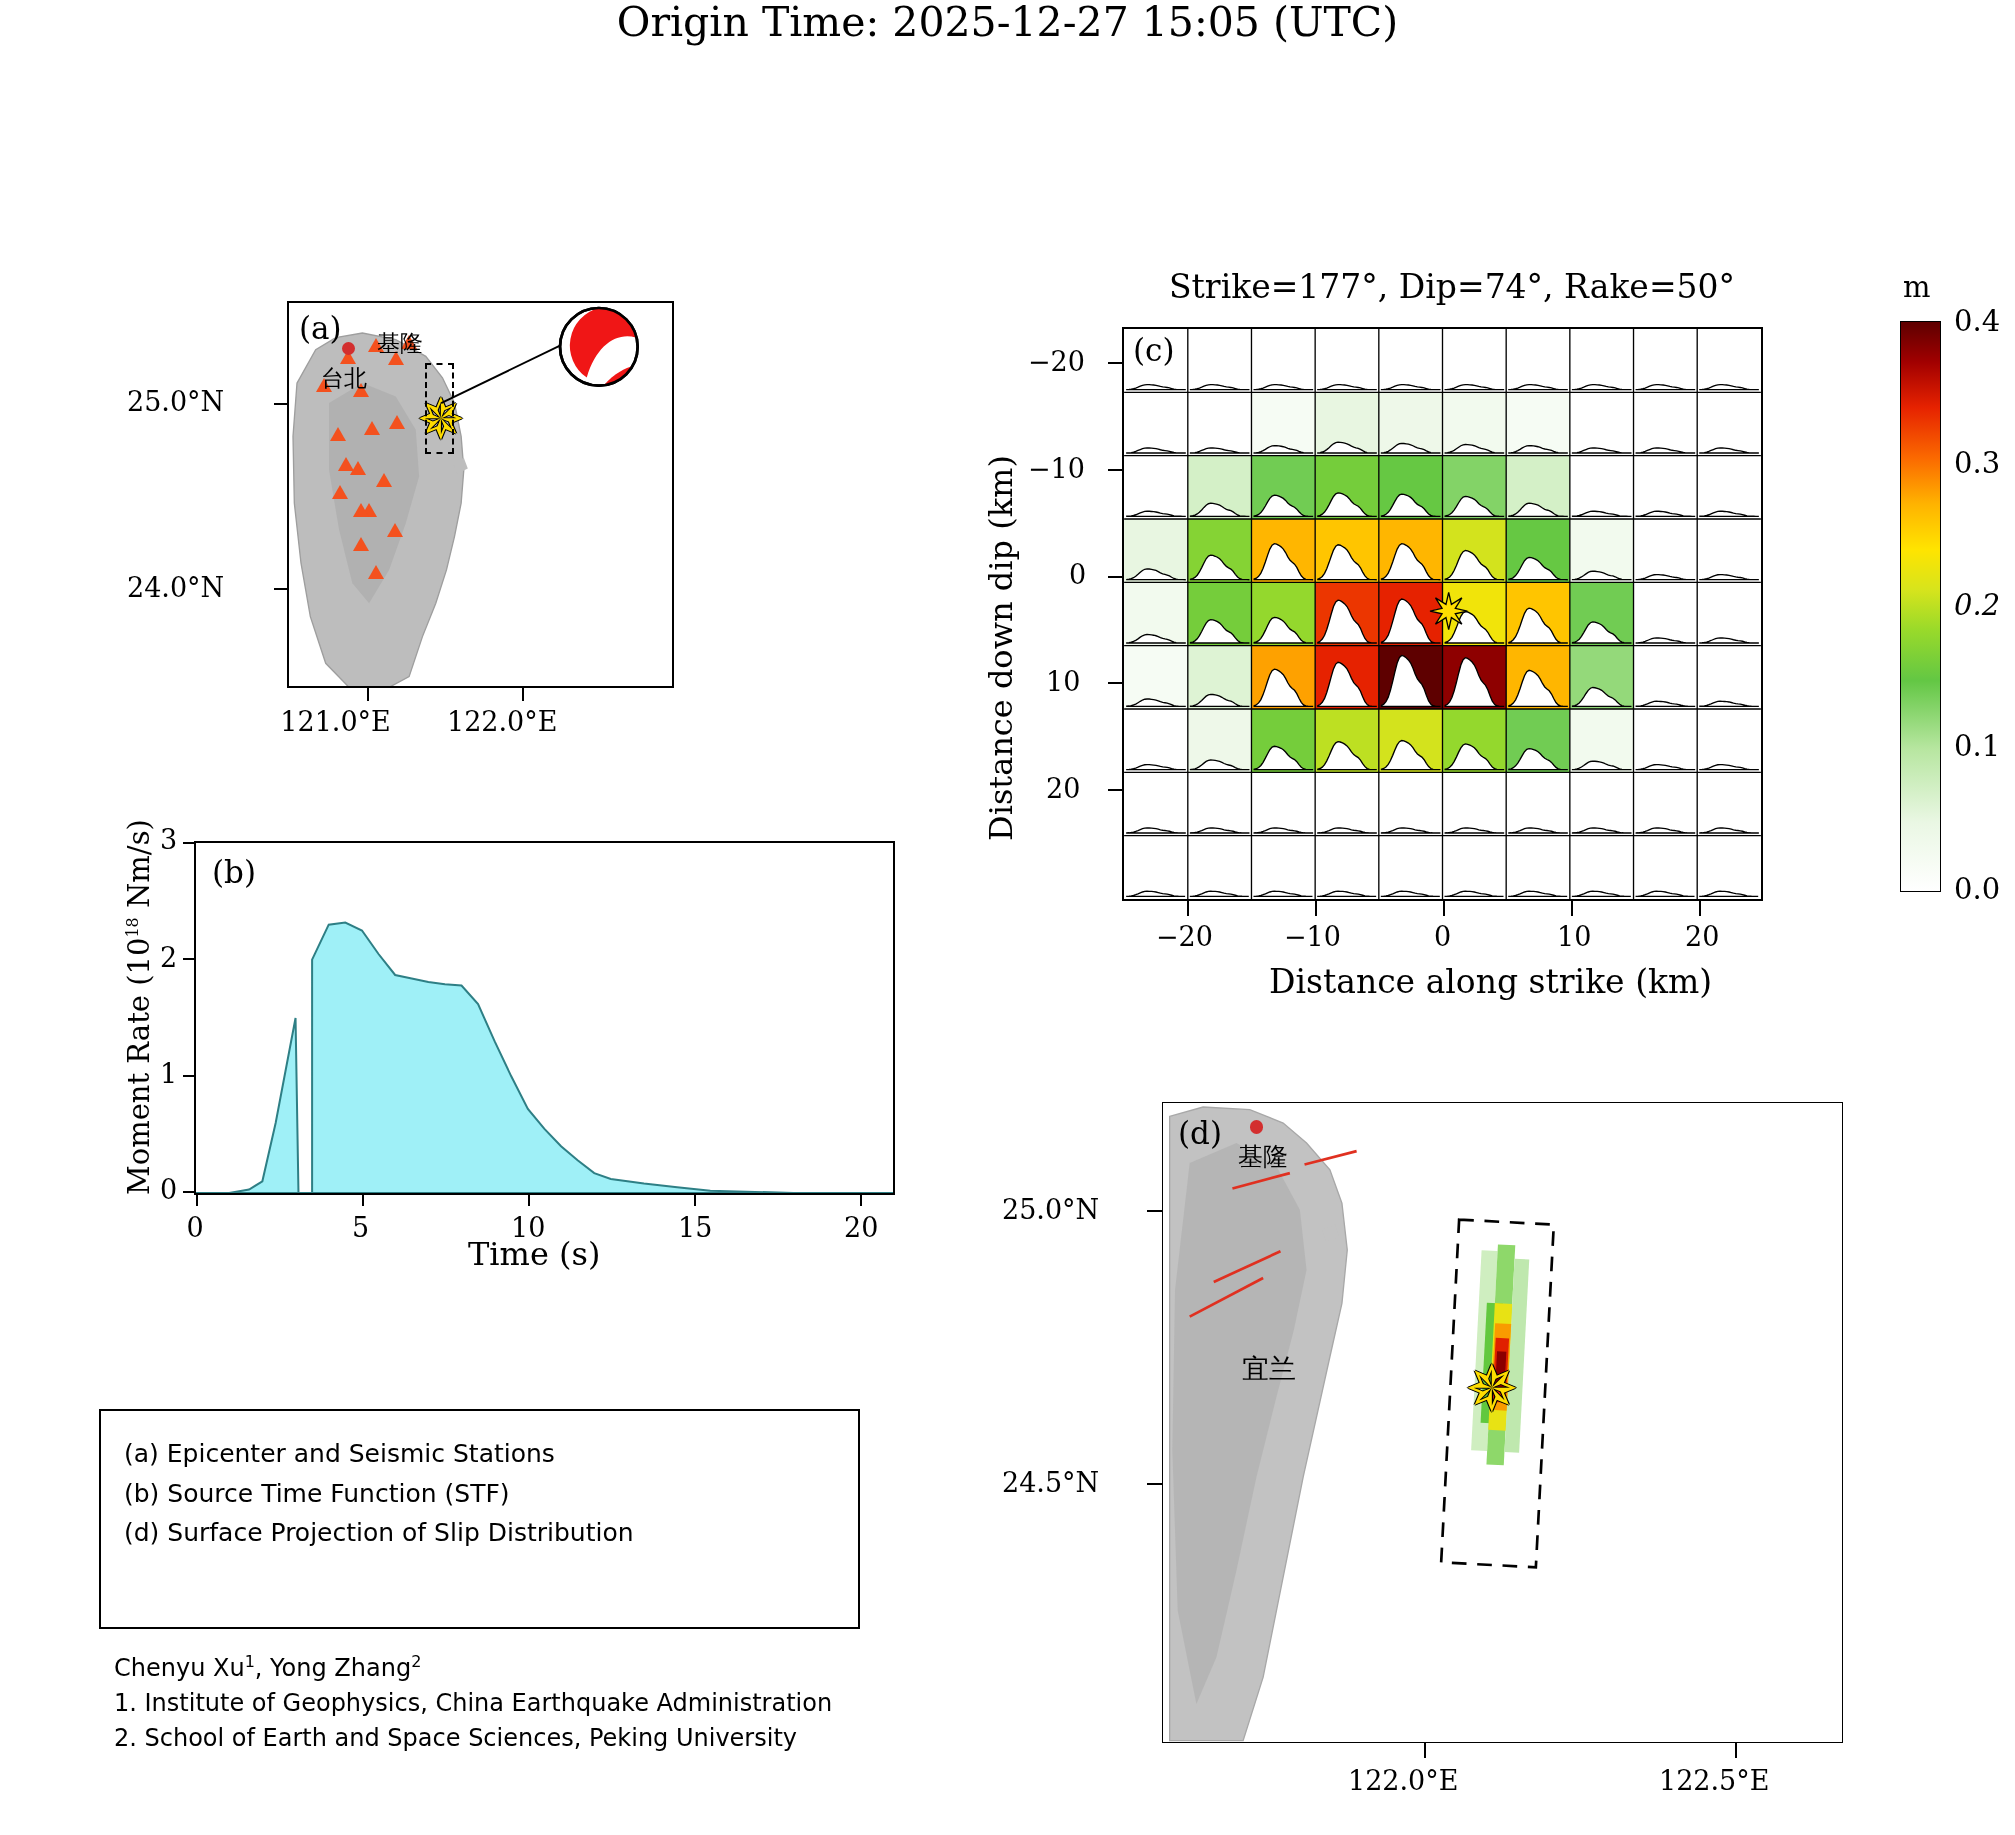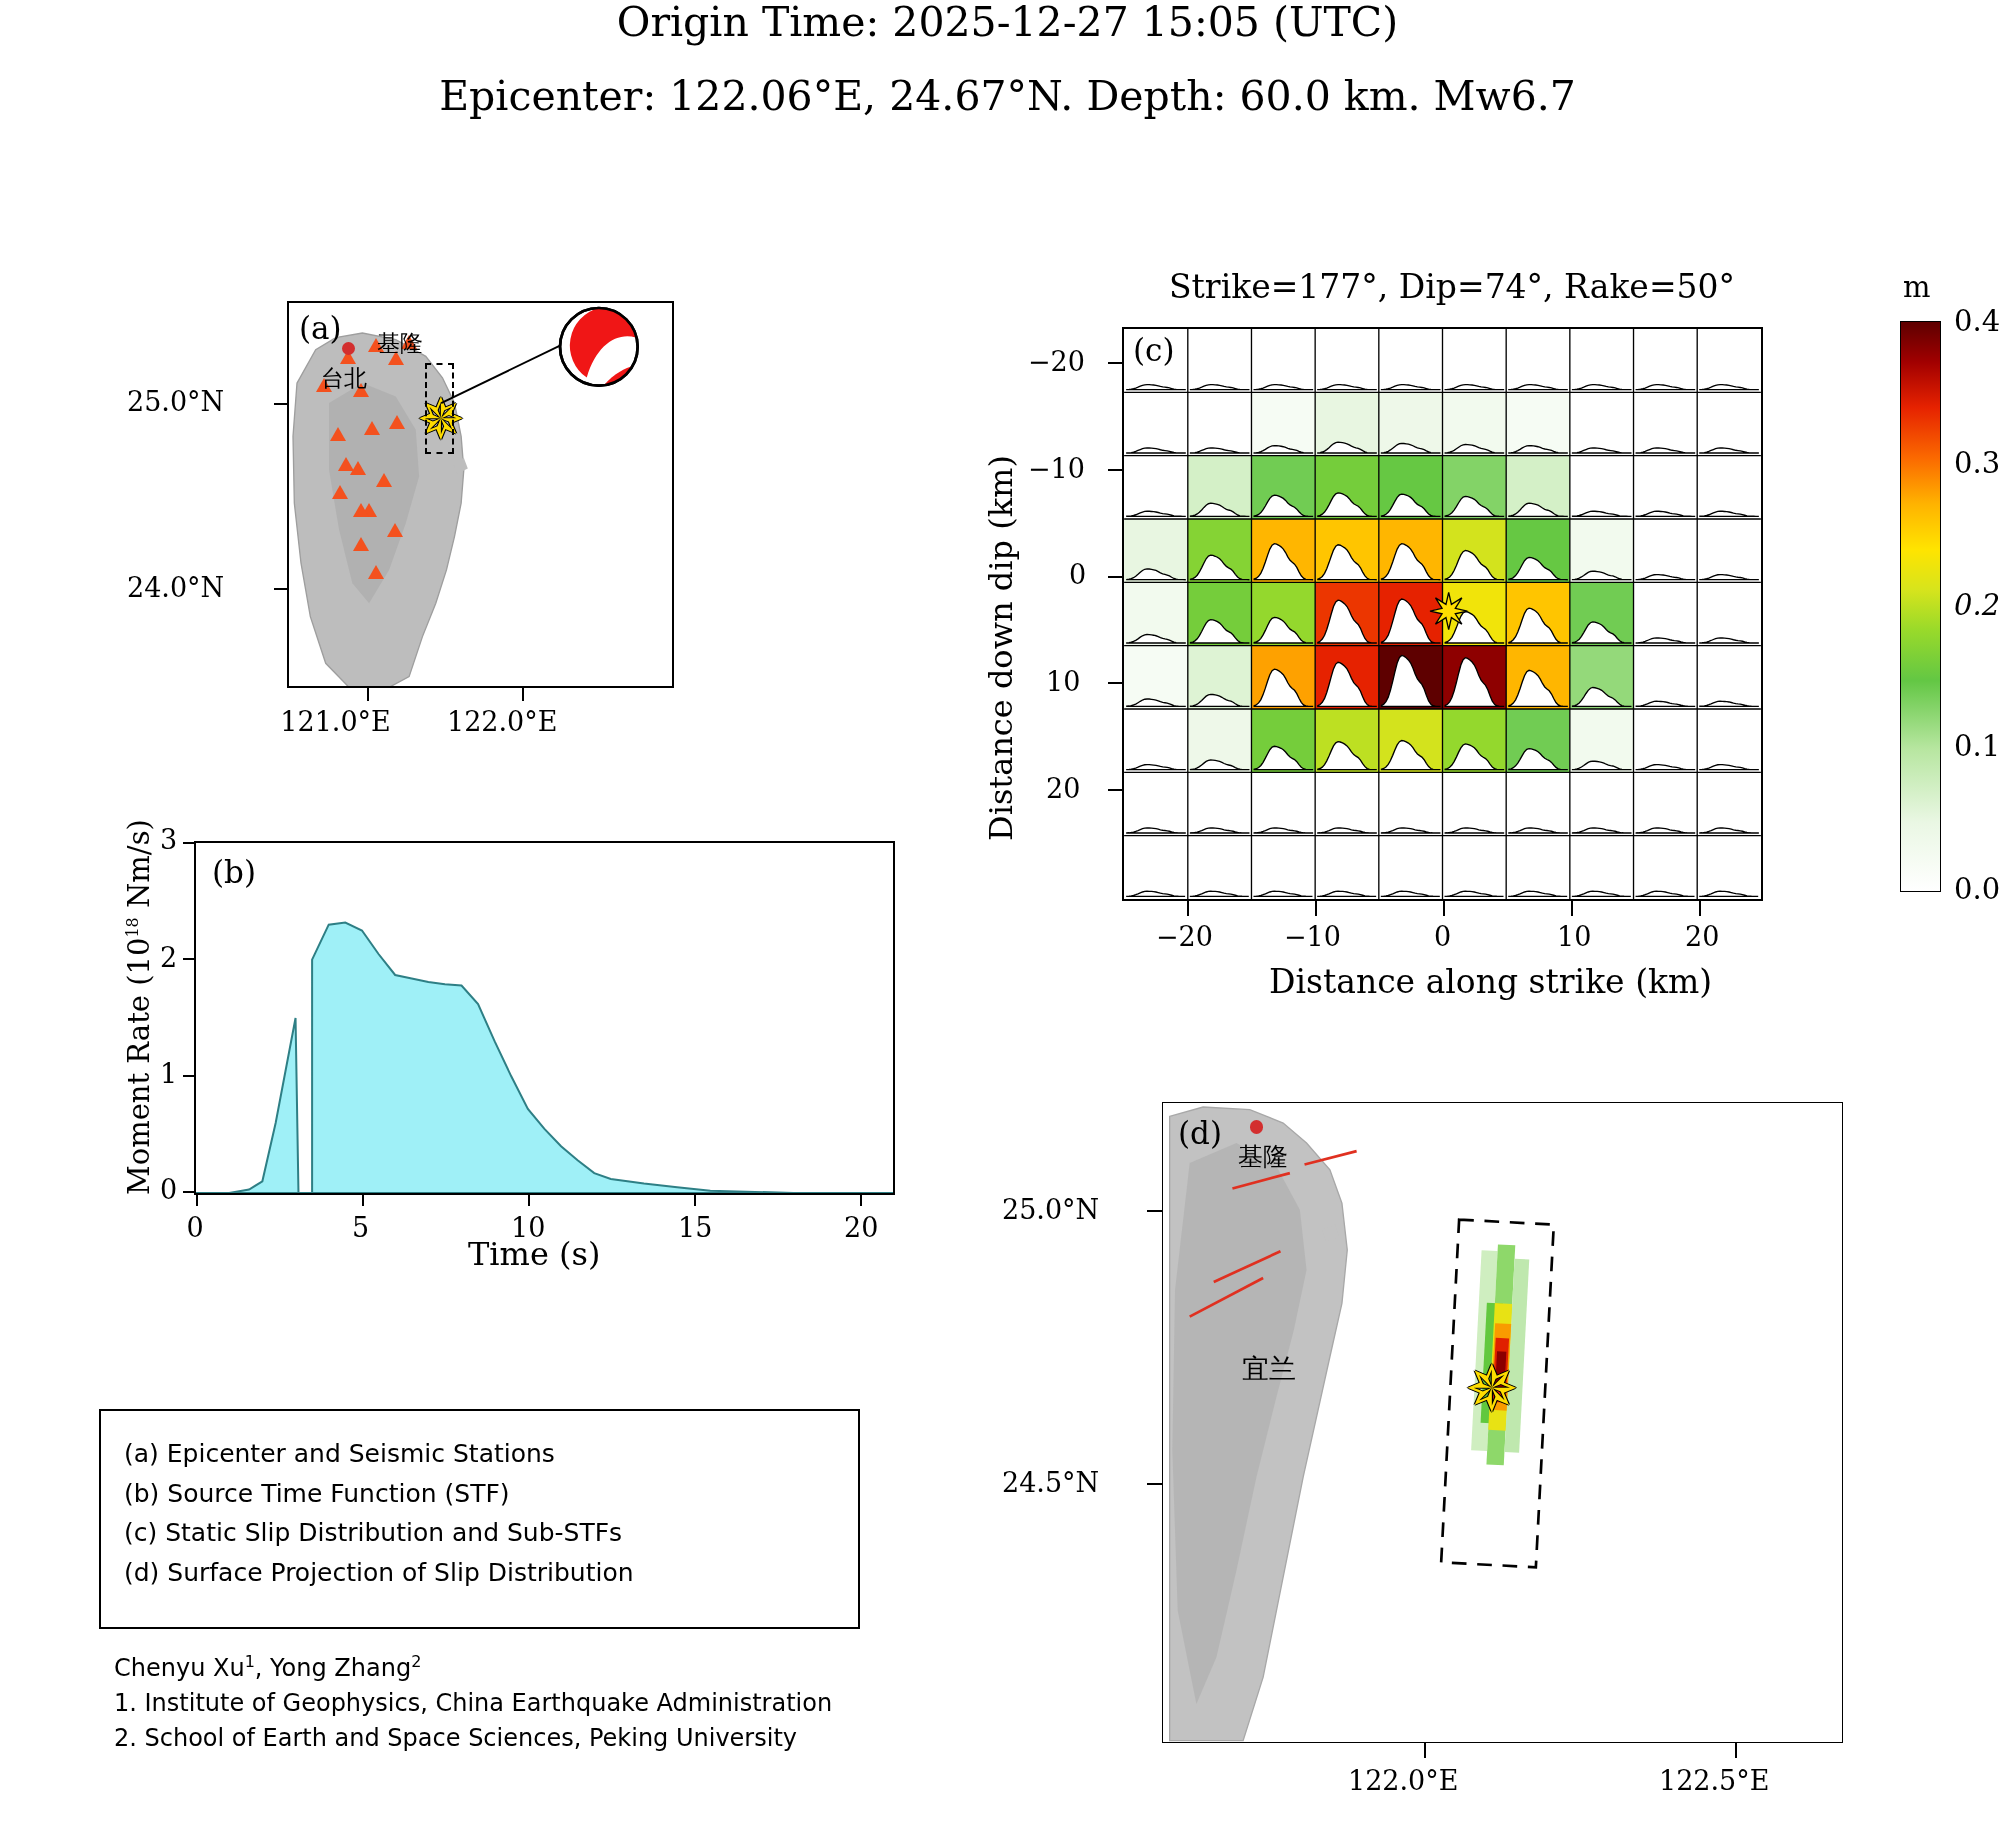--- a/index.html
+++ b/index.html
@@ -108,21 +108,20 @@
     position:absolute;left:114px;top:1650px;width:801px;
     font-family:"DejaVu Sans",sans-serif;font-size:24px;line-height:1.45;
   }
   sup{font-size:16px;}
 </style>
 </head>
 <body>
 
 <div class="title-block" style="top:-5.3px;">
   <div class="title-line">Origin Time: 2025-12-27 15:05 (UTC)</div>
-  <div class="title-line" style="margin-top:18.7px;">Epicenter: 122.06°E, 24.67°N. Depth: 60.0 km. Mw6.7</div>
 </div>
 
 <div id="panel-a" class="abs">
   <div class="mapbox">
 
     <svg width="387" height="387" style="position:absolute;left:0;top:0;" viewBox="0 0 580 580">
       <path d="M12,120 L40,70 L70,52 L110,45 L160,55 L205,80 L230,112 L248,150 L258,200 L262,250
                L258,300 L248,350 L236,400 L220,450 L200,500 L180,560 L150,576 L90,576 L55,540
                L32,470 L18,390 L8,300 L6,200 Z" fill="#bdbdbd" stroke="#9e9e9e" stroke-width="2"></path>
       <path d="M60,150 L110,120 L160,140 L190,190 L195,260 L175,330 L150,400 L120,450 L95,420
@@ -499,21 +498,20 @@
   <div class="axis-tick" style="left:573px;top:641px;width:2px;height:14.7px;"></div>
   <span class="tick-label" style="left:186px;top:663px;">122.0°E</span>
   <span class="tick-label" style="left:497px;top:663px;">122.5°E</span>
 
   <span class="panel-label" style="left:16px;top:13.4px;">(d)</span>
 </div>
 
 <div id="legend-box">
   <div>(a) Epicenter and Seismic Stations</div>
   <div>(b) Source Time Function (STF)</div>
-  <div>(c) Static Slip Distribution and Sub-STFs</div>
   <div>(d) Surface Projection of Slip Distribution</div>
 </div>
 
 <div id="credits">
   <div>
     <span>Chenyu Xu</span><sup>1</sup><span>, Yong Zhang</span><sup>2</sup>
   </div>
   <div>1. Institute of Geophysics, China Earthquake Administration</div>
   <div>2. School of Earth and Space Sciences, Peking University</div>
 </div>

